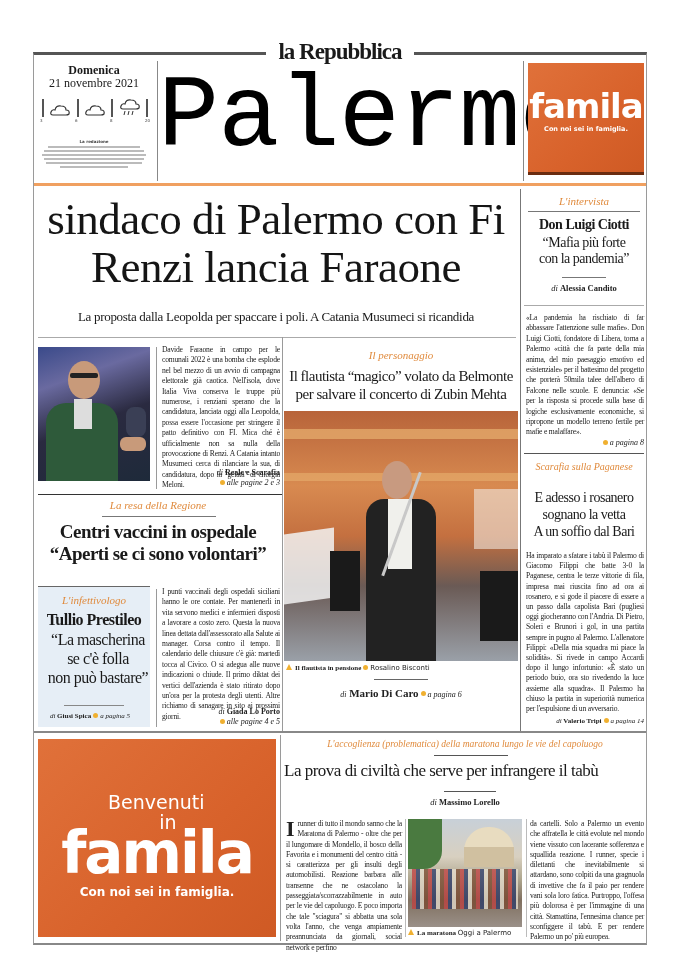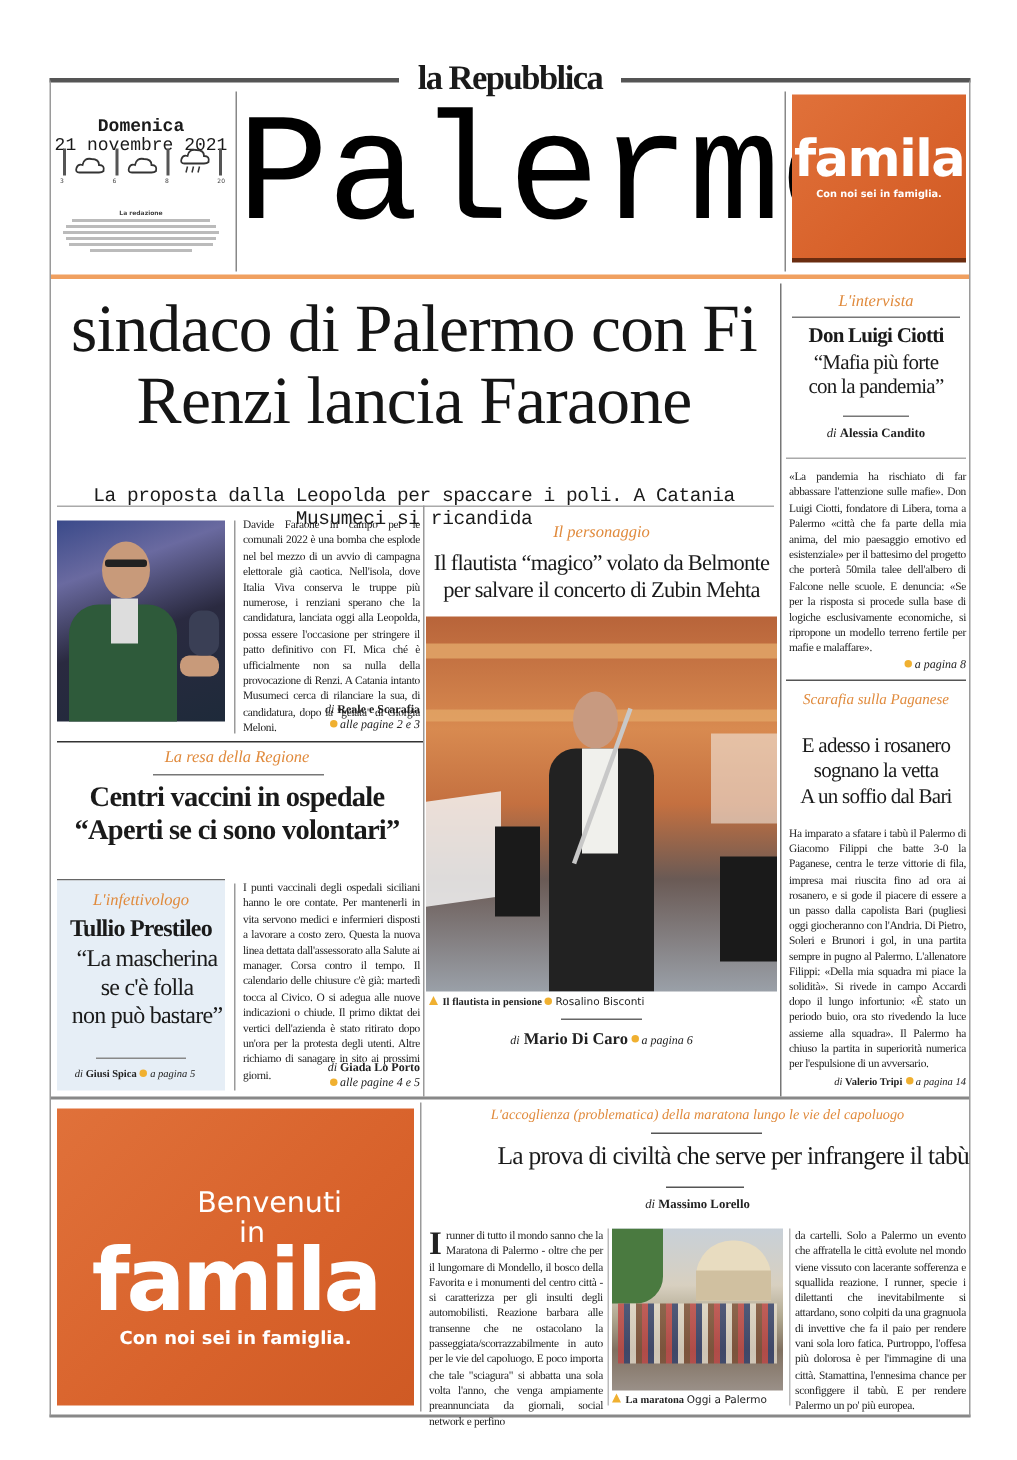--- a/index.html
+++ b/index.html
@@ -1,20 +1,20 @@
 <!DOCTYPE html>
 <html><head>
 <meta charset="utf-8">
 <style>
   * { box-sizing: border-box; margin: 0; padding: 0; }
   html, body { width: 678px; height: 973px; background: #ffffff; overflow: hidden; }
   body { position: relative; font-family: "DejaVu Serif", serif; color: #1a1a1a; }
   .page { position: absolute; left: 33px; top: 52px; width: 614px; height: 893px; border: 1px solid #9a9a9a; border-top: 3px solid #555; border-bottom: 2px solid #888; background: #fff; }
   .abs { position: absolute; }
-  .serif { font-family: Liberation Mono, monospace; margin-top: 14px; }
+  .serif { font-family: Liberation Serif, serif; }
   .cond { font-family: "Liberation Serif", serif; letter-spacing: -0.5px; }
   .kicker { font-family: "Liberation Serif", serif; font-style: italic; color: #e08a3c; font-size: 11px; text-align: center; }
   .rule { position: absolute; background: #333; height: 1px; }
   .vrule { position: absolute; background: #9a9a9a; width: 1px; }
   .body-text { font-family: "Liberation Serif", serif; font-size: 7.6px; line-height: 10.4px; text-align: justify; color: #222; letter-spacing: -0.2px; }
   .byline { font-family: "Liberation Serif", serif; font-size: 8px; color: #222; }
   .byline b { font-weight: bold; }
   .byline i { font-style: italic; }
   .dot { display: inline-block; width: 5px; height: 5px; background: #f0b030; border-radius: 50%; margin: 0 2px 1px 2px; vertical-align: middle; }
   .tri { display: inline-block; width: 0; height: 0; border-left: 3px solid transparent; border-right: 3px solid transparent; border-bottom: 6px solid #f0b030; margin-right: 3px; vertical-align: baseline; }
@@ -191,30 +191,30 @@
     <div>A un soffio dal Bari</div>
   </div>
   <div class="abs body-text" style="left:492px; top:496px; width:118px; line-height:10.2px;">Ha imparato a sfatare i tabù il Palermo di Giacomo Filippi che batte 3-0 la Paganese, centra le terze vittorie di fila, impresa mai riuscita fino ad ora ai rosanero, e si gode il piacere di essere a un passo dalla capolista Bari (pugliesi oggi giocheranno con l'Andria. Di Pietro, Soleri e Brunori i gol, in una partita sempre in pugno al Palermo. L'allenatore Filippi: «Della mia squadra mi piace la solidità». Si rivede in campo Accardi dopo il lungo infortunio: «È stato un periodo buio, ora sto rivedendo la luce assieme alla squadra». Il Palermo ha chiuso la partita in superiorità numerica per l'espulsione di un avversario.</div>
   <div class="abs byline" style="left:490px; top:662px; width:120px; text-align:right; font-size:7px;">
     <i>di</i> <b>Valerio Tripi</b><span class="dot"></span><i>a pagina 14</i>
   </div>
 
   <div class="rule" style="left:0; top:676px; width:612px; background:#888; height:2px;"></div>
 
   <div class="famila-box" style="left:4px; top:684px; width:238px; height:198px;">
-    <div class="abs" style="left:70px; top:52px; width:120px; text-align:right; font-family:'DejaVu Sans',sans-serif; font-size:19px; color:#fff;">Benvenuti</div>
+    <div class="abs" style="left:70px; top:52px; width:120px; text-align:left; font-family:'DejaVu Sans',sans-serif; font-size:19px; color:#fff;">Benvenuti</div>
     <div class="abs" style="left:70px; top:72px; width:120px; text-align:center; font-family:'DejaVu Sans',sans-serif; font-size:19px; color:#fff;">in</div>
     <div class="abs famila-word" style="left:0; top:82px; width:238px; text-align:center; font-size:58px; line-height:64px; letter-spacing:-2px;">famila</div>
     <div class="abs" style="left:0; top:146px; width:238px; text-align:center; font-family:'DejaVu Sans',sans-serif; font-size:12px; font-weight:bold; color:#fff;">Con noi sei in famiglia.</div>
   </div>
 
   <div class="vrule" style="left:246px; top:680px; height:206px;"></div>
   <div class="abs kicker" style="left:250px; top:684px; width:362px; font-size:9.5px;">L'accoglienza (problematica) della maratona lungo le vie del capoluogo</div>
   <div class="rule" style="left:400px; top:700px; width:74px; background:#555;"></div>
-  <div class="abs cond" style="left:250px; top:706px; width:362px; text-align:right; font-size:17px;">La prova di civiltà che serve per infrangere il tabù</div>
+  <div class="abs cond" style="left:250px; top:706px; width:362px; text-align:left; font-size:17px;">La prova di civiltà che serve per infrangere il tabù</div>
   <div class="rule" style="left:410px; top:736px; width:52px; background:#555;"></div>
   <div class="abs byline" style="left:250px; top:742px; width:362px; text-align:center; font-size:8.5px;">
     <i>di</i> <b>Massimo Lorello</b>
   </div>
 
   <div class="abs body-text" style="left:252px; top:764px; width:116px; line-height:10.3px;">
     <span style="float:left; font-size:22px; line-height:20px; font-weight:bold; margin-right:3px; font-family:'Liberation Serif',serif;">I</span><span>runner di tutto il mondo sanno che la Maratona di Palermo - oltre che per il lungomare di Mondello, il bosco della Favorita e i monumenti del centro città - si caratterizza per gli insulti degli automobilisti. Reazione barbara alle transenne che ne ostacolano la passeggiata/scorrazzabilmente in auto per le vie del capoluogo. E poco importa che tale "sciagura" si abbatta una sola volta l'anno, che venga ampiamente preannunciata da giornali, social network e perfino</span>
   </div>
   <div class="vrule" style="left:371px; top:764px; height:118px; background:#bbb;"></div>
   <div class="photo" style="left:374px; top:764px; width:114px; height:108px; background:linear-gradient(180deg,#c8d0d8 0%,#d8d0c0 35%,#b0a890 55%,#807060 75%,#9a9088 100%);">

